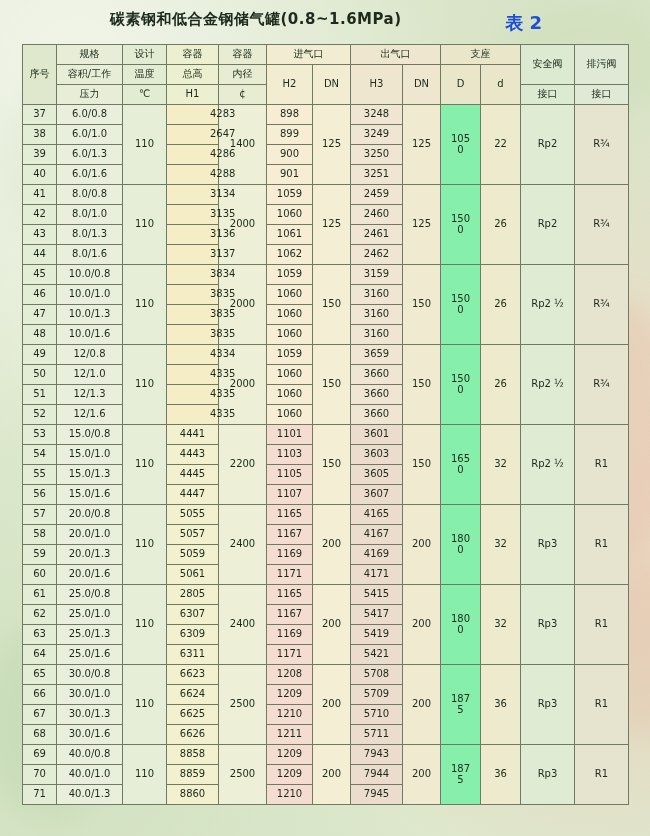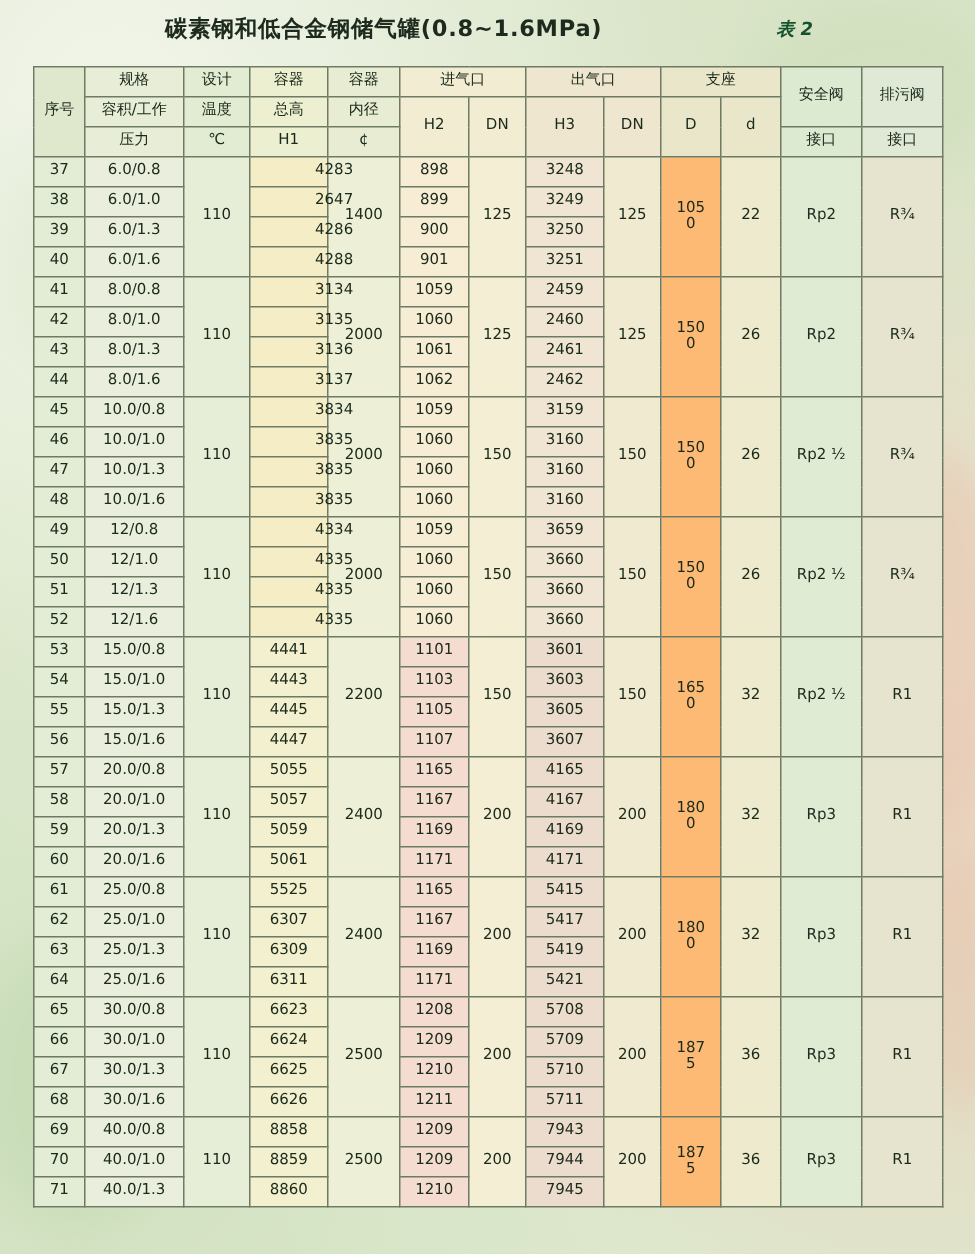--- a/index.html
+++ b/index.html
@@ -36,21 +36,21 @@
   .sheet{position:relative;z-index:2;width:580px;height:836px;}
   .title{
     position:absolute;left:110px;top:10px;
     font-family:"DejaVu Sans", sans-serif;
     font-size:15px;font-weight:bold;color:#1d2a1d;
     letter-spacing:.5px;
   }
   .table-no{
     position:absolute;right:38px;top:11px;
     font-family:"DejaVu Sans", sans-serif;
-    font-size:12px;font-weight:bold;color:#14532d;font-style:italic;
+    font-size:18px;font-weight:bold;color:#1d4ed8;
   }
 
   table.maintable{
     position:absolute;left:22px;top:44px;
     width:606px;
     border-collapse:collapse;
     table-layout:fixed;
     font-family:"DejaVu Sans", sans-serif;
     font-size:10px;
     color:#1b2a1b;
@@ -86,21 +86,21 @@
   .c-temp{background:#e6eed8;}
   .c-h1{background:#f2f0cf;}
   .c-h1.alt{background:#f4edc6;padding-left:43px;}
   .c-dia{background:#edf0d6;}
   .c-h2{background:#f7ecd4;}
   .c-h2.warm{background:#f4ddd0;}
   .c-dn{background:#f3eed4;}
   .c-h3{background:#efe5d2;}
   .c-h3.warm{background:#ecdccd;}
   .c-dn2{background:#f0ead0;}
-  .c-D{background:#fdba74;margin-top:36px;}
+  .c-D{background:#86efac;margin-top:36px;}
   .c-d{background:#edeacd;}
   .c-safe{background:#e0ebd4;}
   .c-drain{background:#e6e3cf;}
 </style>
 </head>
 <body>
 
 <div class="paper-bg"></div>
 <div class="blotch b4"></div>
 <div class="blotch b5"></div>
@@ -395,21 +395,21 @@
           <td class="c-seq">60</td>
           <td class="c-spec">20.0/1.6</td>
           <td class="c-h1">5061</td>
           <td class="c-h2 warm">1171</td>
           <td class="c-h3 warm">4171</td>
         </tr>
         <tr>
           <td class="c-seq">61</td>
           <td class="c-spec">25.0/0.8</td>
           <td class="c-temp" rowspan="4">110</td>
-          <td class="c-h1">5525</td>
+          <td class="c-h1">2805</td>
           <td class="c-dia" rowspan="4">2400</td>
           <td class="c-h2 warm">1165</td>
           <td class="c-dn" rowspan="4">200</td>
           <td class="c-h3 warm">5415</td>
           <td class="c-dn2" rowspan="4">200</td>
           <td class="c-D" rowspan="4">
             <div>180</div>
             <div>0</div>
           </td>
           <td class="c-d" rowspan="4">32</td>

